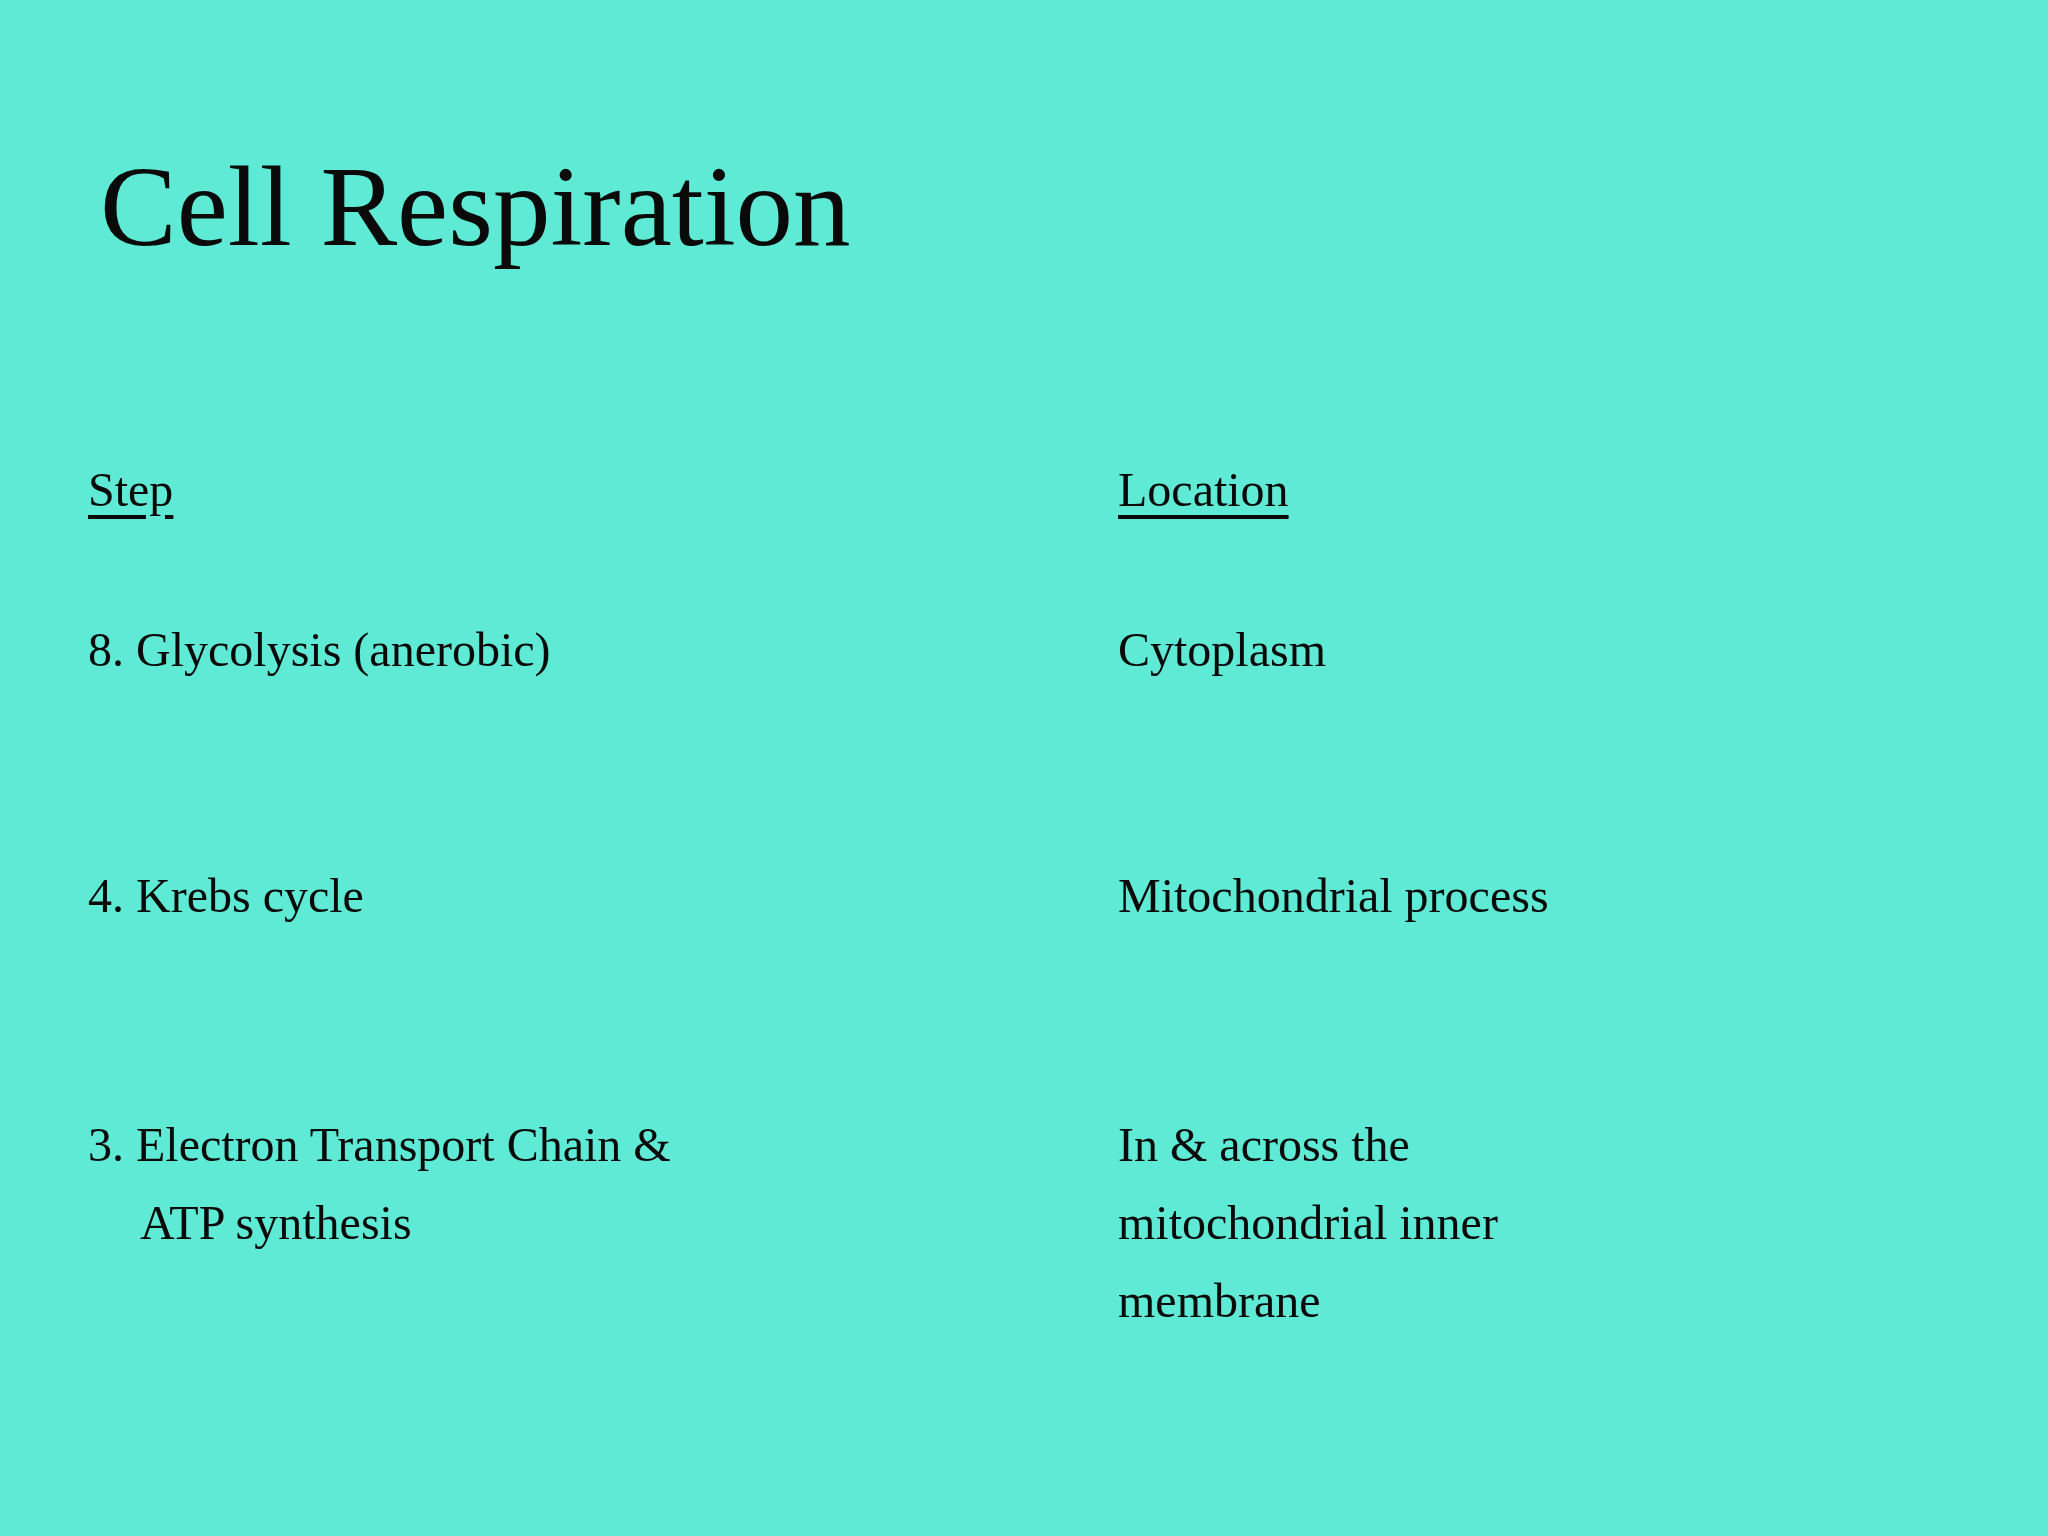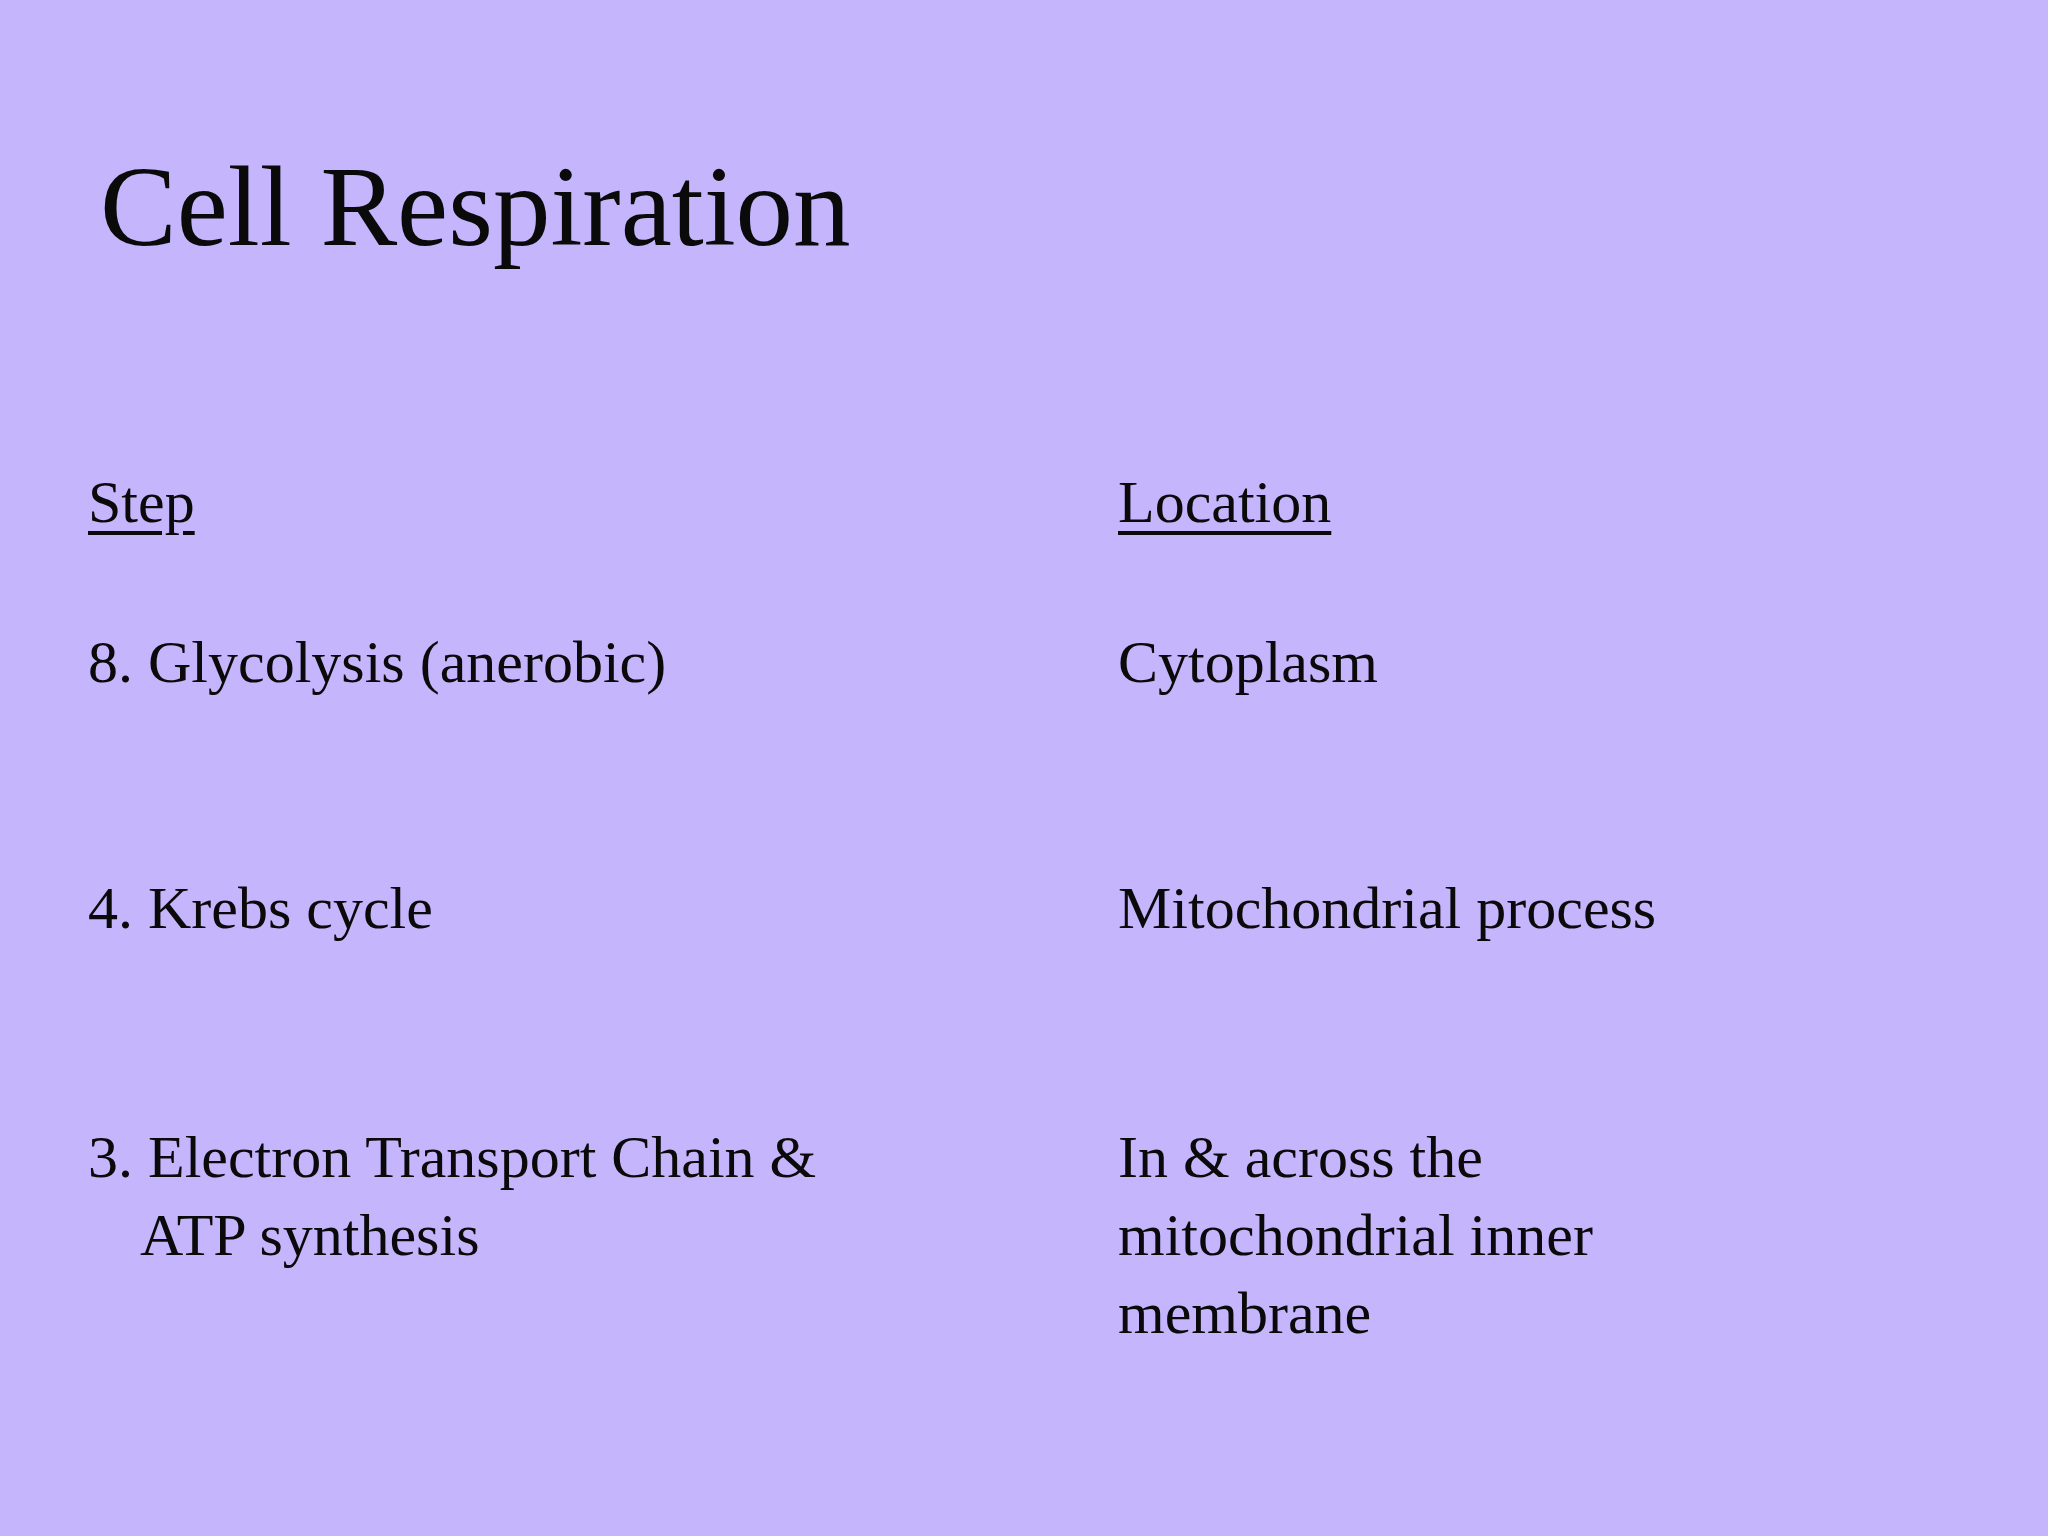--- a/index.html
+++ b/index.html
@@ -4,21 +4,21 @@
 <style>
   html, body {
     margin: 0;
     padding: 0;
     background: #ffffff;
   }
   .slide {
     position: relative;
     width: 2048px;
     height: 1536px;
-    background: #c4b5fd;
+    background: #5eead4;
     color: #0a0a0a;
     font-family: "Liberation Serif", "DejaVu Serif", serif;
     overflow: hidden;
   }
   .title {
     position: absolute;
     left: 100px;
     top: 55px;
     font-size: 115px;
     line-height: 1.3;
@@ -38,22 +38,22 @@
     left: 88px;
     right: 0;
     height: 0;
   }
   .row-headers   { top: 447px; }
   .row-1         { top: 607px; }
   .row-2         { top: 853px; }
   .row-3         { top: 1102px; }
   .cell {
     position: absolute;
-    top: 16px;
-    font-size: 60px;
+    top: 4px;
+    font-size: 48px;
     line-height: 78px;
     white-space: pre-line;
   }
   .cell-step {
     left: 0;
     width: 985px;
     padding-left: 52px;
     text-indent: -52px; 
   }
   .cell-location {

